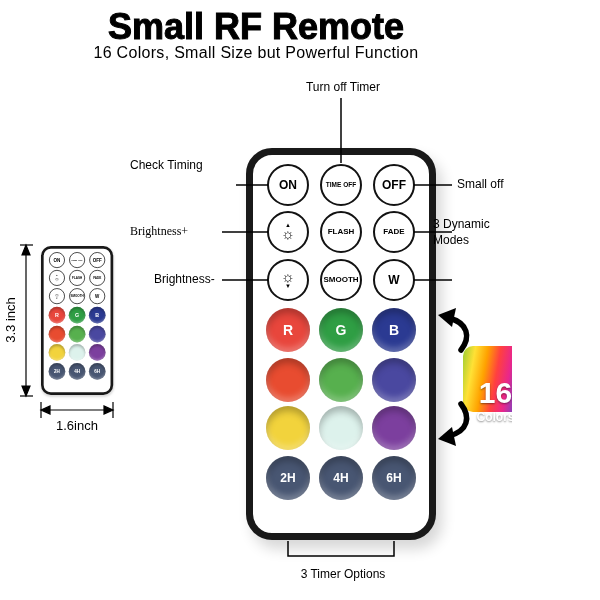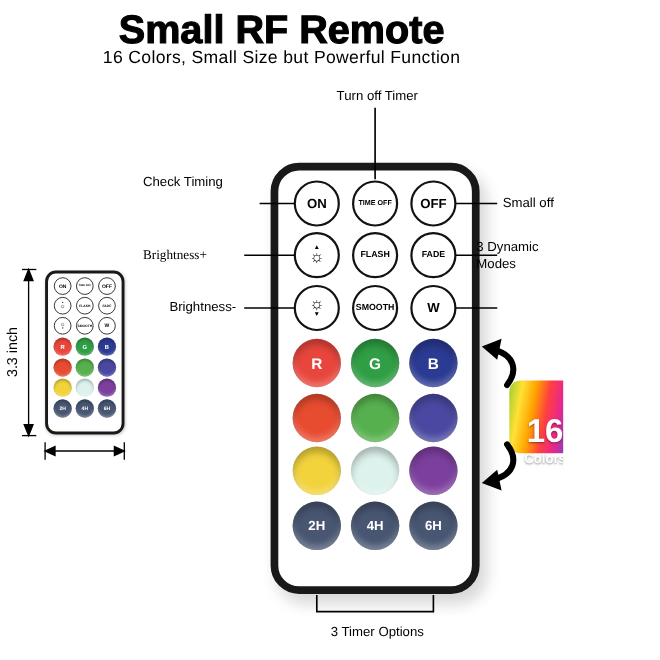--- a/index.html
+++ b/index.html
@@ -72,20 +72,21 @@
   <div class="co co-bplus">Brightness+</div>
   <div class="co co-bminus">Brightness-</div>
   <div class="co co-turnoff">Small off</div>
   <div class="co co-dyn">
     <div>3 Dynamic</div>
     <div>Modes</div>
   </div>
   <div class="co co-bottom">3 Timer Options</div>
 
   <div class="dim-h">3.3 inch</div>
+  <div class="dim-w">1.6inch</div>
 
   <div class="badge" style="background: linear-gradient(100deg, rgb(154, 205, 50), rgb(255, 225, 53), rgb(255, 162, 0), rgb(255, 64, 64), rgb(233, 38, 140), rgb(112, 72, 200), rgb(33, 150, 243));">
     <div class="badge-number">16</div>
     <div class="badge-label">Colors</div>
   </div>
 
   <div class="remote">
     <div class="rrow" style="top:9px">
       <button class="btn white lg">ON</button>
       <button class="btn white xs">TIME OFF</button>

